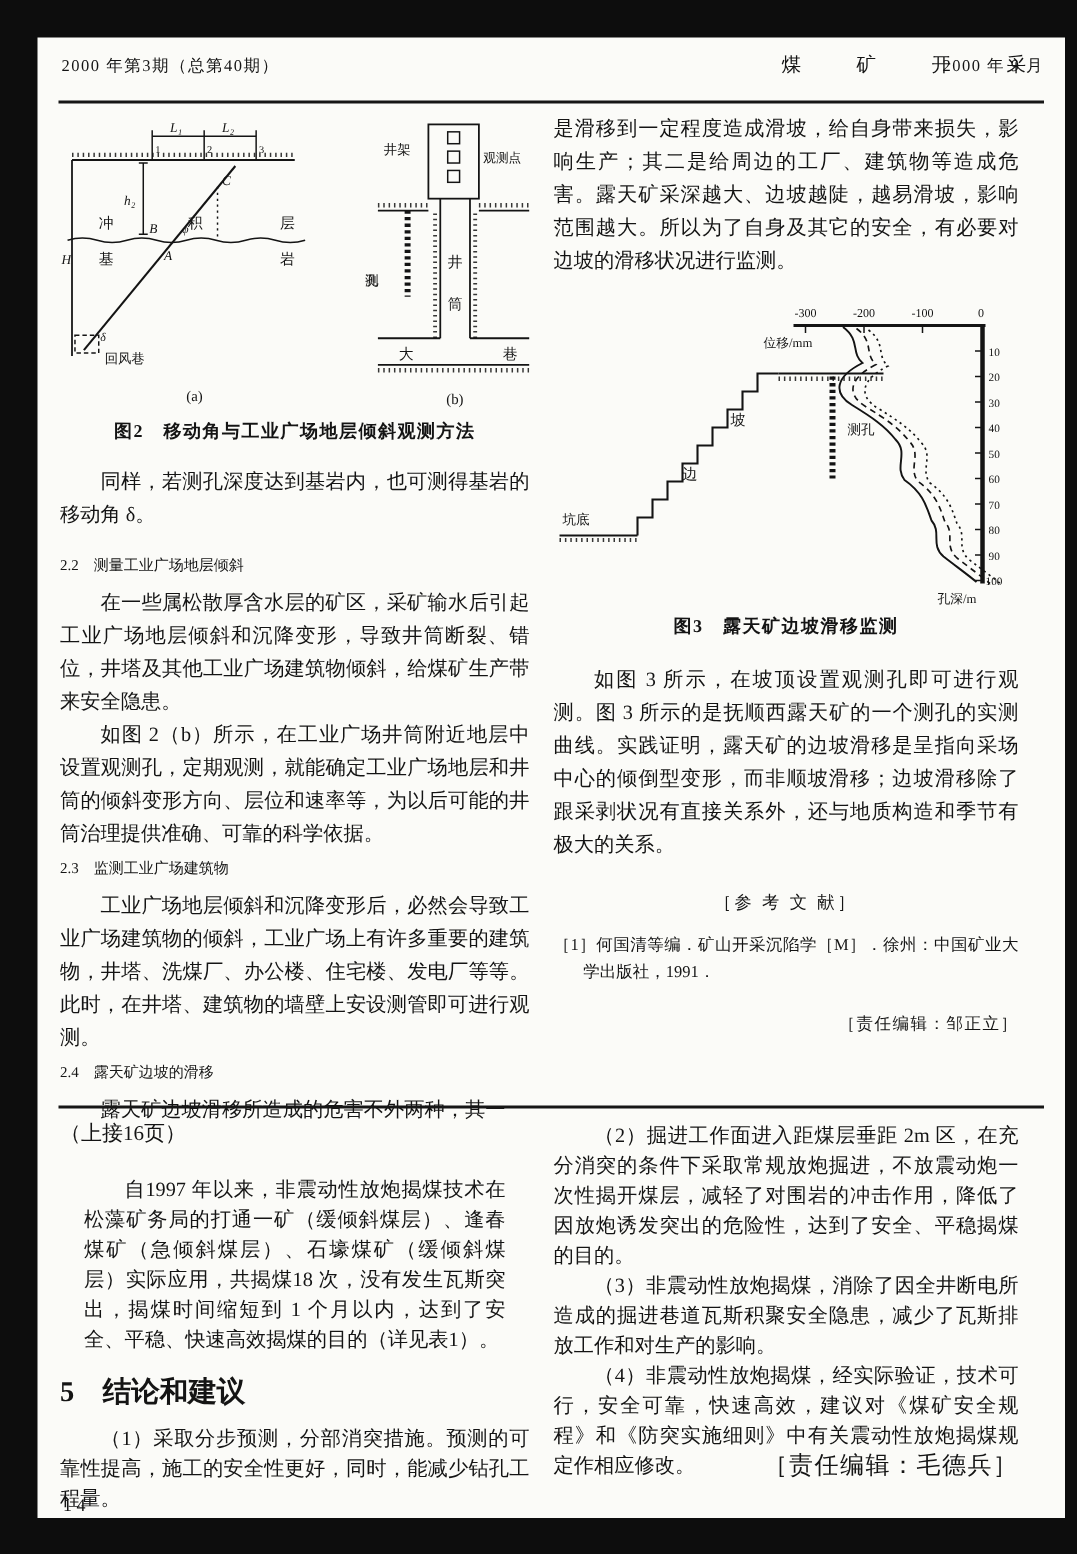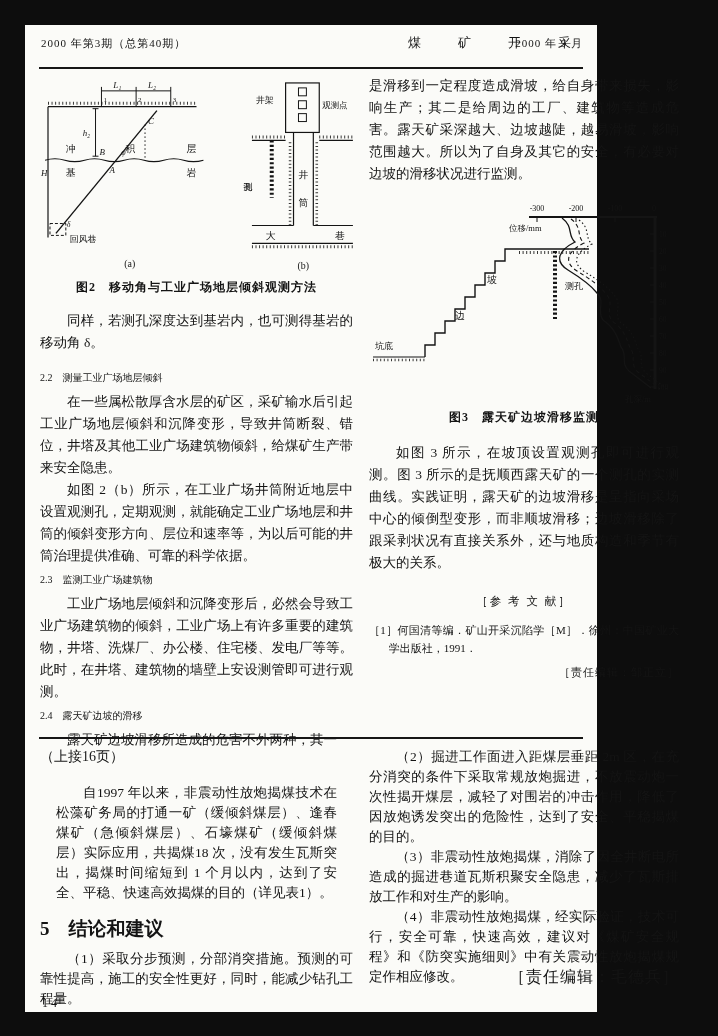--- a/index.html
+++ b/index.html
@@ -3,21 +3,21 @@
 <meta charset="utf-8">
 <style>
   html,body { margin:0; padding:0; }
   body {
     width:718px; height:1036px; position:relative;
     background:#0d0d0d;
     font-family:"Liberation Serif","DejaVu Serif",serif;
     color:#141414;
   }
   .page {
-    position:absolute; left:25px; top:25px; width:572px; height:987px;
+    position:absolute; left:25px; top:25px; width:685px; height:987px;
     background:#fbfbf8;
   }
   .header-row { position:absolute; top:9px; left:14px; right:14px; height:20px; font-size:11px; letter-spacing:1px; }
   .header-issue { position:absolute; left:2px; top:2px; }
   .journal-title { position:absolute; left:0; right:0; top:0; text-align:right; font-size:13px; letter-spacing:12px; }
   .header-date { position:absolute; right:0; top:2px; }
   .rule-top { position:absolute; top:42px; left:14px; right:14px; height:2px; background:#161616; }
   .divider  { position:absolute; top:712px; left:14px; right:14px; height:2px; background:#161616; }
 
   .col-left  { position:absolute; left:15px;  top:50px; width:313px; }
@@ -26,21 +26,21 @@
   .bottom-right { position:absolute; left:344px; top:722px; width:310px; }
 
   .bt  { font-size:13.5px; line-height:22px; text-align:justify; text-justify:inter-ideograph; }
   .bt2 { font-size:13.5px; line-height:20px; text-align:justify; }
   .indent { text-indent:2em; }
   .h-sec { font-size:10px; font-weight:normal; line-height:22px; margin:2px 0; }
   .h-sec5 { font-size:19px; font-weight:bold; line-height:20px; margin:12px 0 10px 0; }
   .fig-caption { text-align:center; font-size:12px; font-weight:bold; margin:4px 0 6px 0; letter-spacing:1px; }
   .refs-title { text-align:center; font-size:11.5px; margin:20px 0 12px 0; letter-spacing:2px; }
   .ref-item { font-size:11px; line-height:18px; padding-left:1.8em; text-indent:-1.8em; text-align:justify; }
-  .editor-note { text-align:right; font-size:11px; margin-top:8px; letter-spacing:1px; }
+  .editor-note { text-align:right; font-size:11px; margin-top:18px; letter-spacing:1px; }
   .editor-note2 { text-align:right; font-size:16px; margin-top:-20px; letter-spacing:1px; }
   .continued { font-size:14px; line-height:20px; }
   .pagenum { position:absolute; left:17px; top:971px; font-size:12px; letter-spacing:3px; }
 
   svg { display:block; }
   svg text { fill:#141414; font-family:"Liberation Serif","DejaVu Serif",serif; }
   .figwrap { margin-top:2px; }
 </style>
 </head>
 <body>

